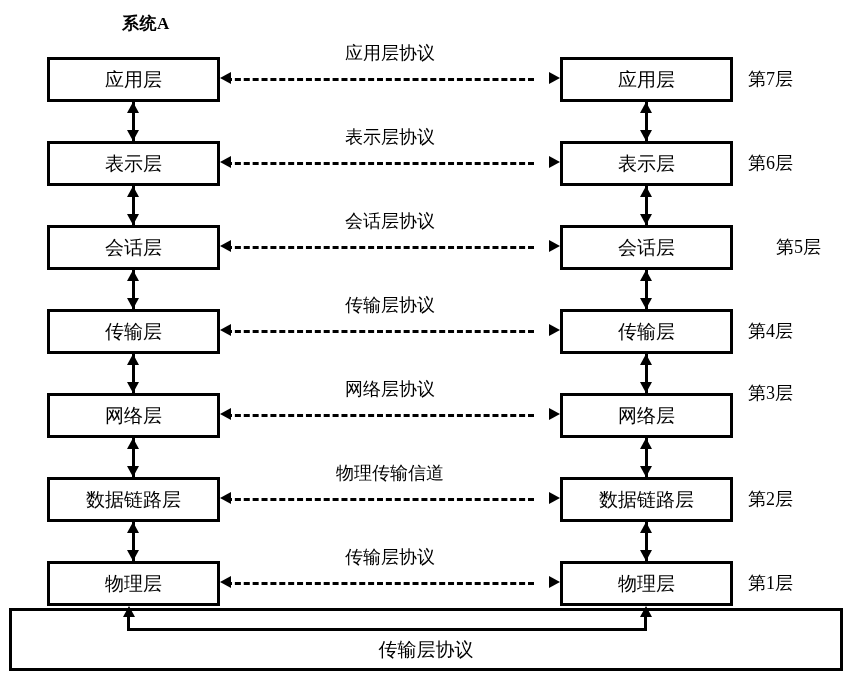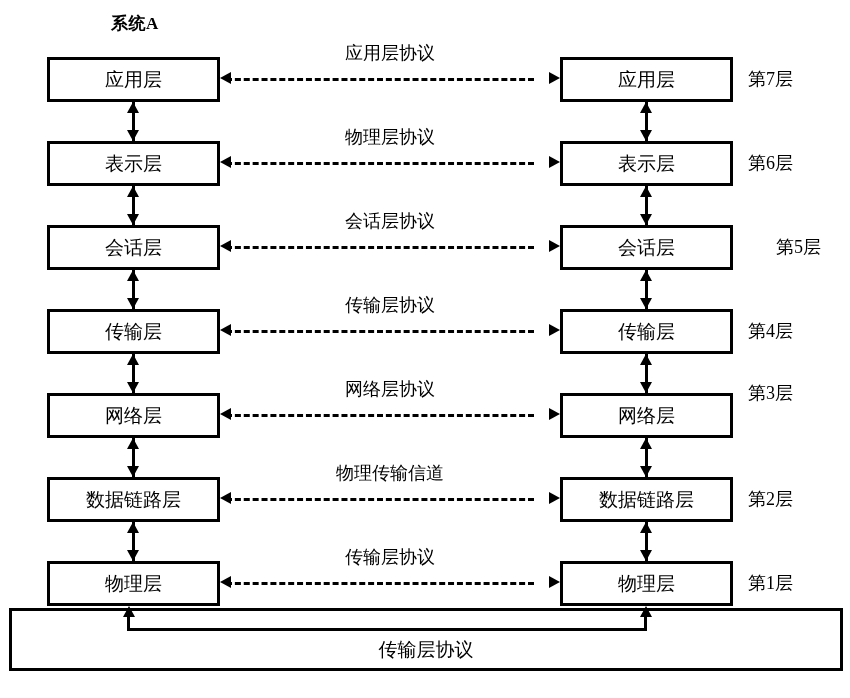--- a/index.html
+++ b/index.html
@@ -128,21 +128,21 @@
     position: absolute;
     background: #000000;
     z-index: 5;
   }
 </style>
 </head>
 <body>
 
 <div id="canvas">
 
-  <div class="sys-title" style="left:60px; top:12px; width:150px;">系统A</div>
+  <div class="sys-title" style="left:71px; top:12px; width:150px;">系统A</div>
 
   <div class="layer-box" style="left:47px; top:57px; width:173px; height:45px;">
     <span class="box-label">应用层</span>
   </div>
   <div class="layer-box" style="left:560px; top:57px; width:173px; height:45px;">
     <span class="box-label">应用层</span>
   </div>
   <div class="proto-label" style="left:275px; top:44px; width:230px;">应用层协议</div>
   <div class="proto-line" style="left:226px; top:78px; width:308px;"></div>
   <div class="arrowhead arrow-left" style="left:220px; top:72px;"></div>
@@ -155,21 +155,21 @@
   <div class="v-line" style="left:645px; top:102px; height:39px;"></div>
   <div class="arrowhead arrow-up" style="left:640px; top:102px;"></div>
   <div class="arrowhead arrow-down" style="left:640px; top:130px;"></div>
 
   <div class="layer-box" style="left:47px; top:141px; width:173px; height:45px;">
     <span class="box-label">表示层</span>
   </div>
   <div class="layer-box" style="left:560px; top:141px; width:173px; height:45px;">
     <span class="box-label">表示层</span>
   </div>
-  <div class="proto-label" style="left:275px; top:128px; width:230px;">物理层协议</div>
+  <div class="proto-label" style="left:275px; top:128px; width:230px;">表示层协议</div>
   <div class="proto-line" style="left:226px; top:162px; width:308px;"></div>
   <div class="arrowhead arrow-left" style="left:220px; top:156px;"></div>
   <div class="arrowhead arrow-right" style="left:549px; top:156px;"></div>
   <div class="layer-num" style="left:748px; top:154px;">第6层</div>
 
   <div class="v-line" style="left:132px; top:186px; height:39px;"></div>
   <div class="arrowhead arrow-up" style="left:127px; top:186px;"></div>
   <div class="arrowhead arrow-down" style="left:127px; top:214px;"></div>
   <div class="v-line" style="left:645px; top:186px; height:39px;"></div>
   <div class="arrowhead arrow-up" style="left:640px; top:186px;"></div>

